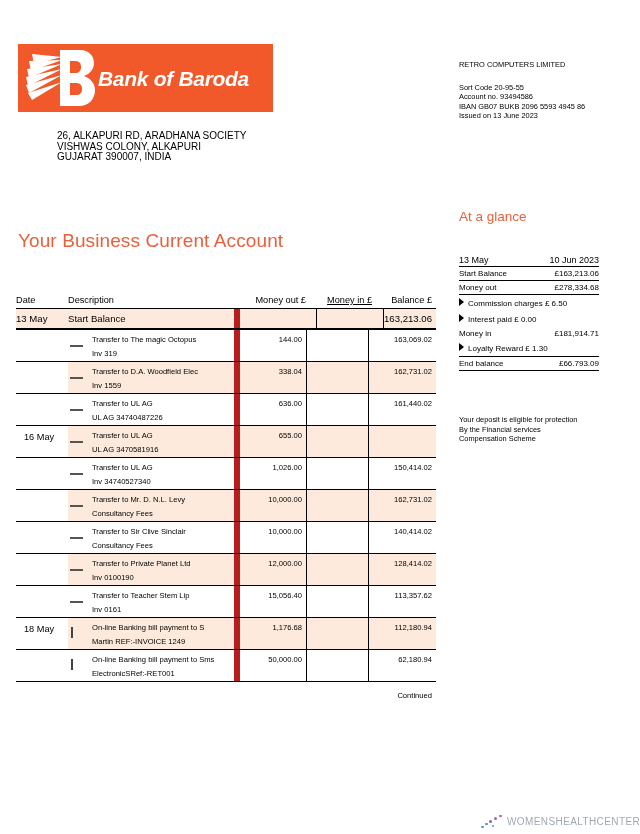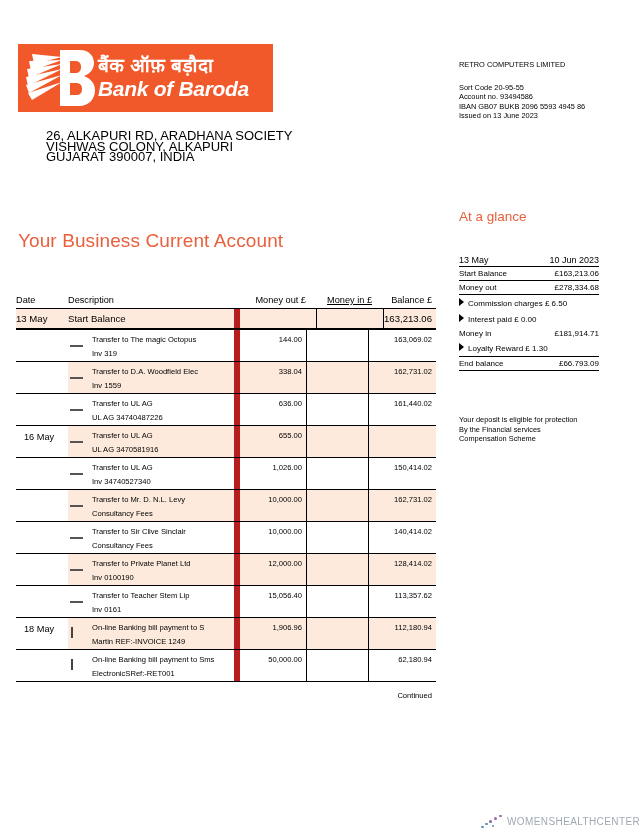--- a/index.html
+++ b/index.html
@@ -51,23 +51,23 @@
     font-weight: bold;
     font-style: italic;
     letter-spacing: -0.3px;
     white-space: nowrap;
     margin-top: 2px;
   }
 
   
   #branch-address {
     position: absolute;
-    left: 46px;
+    left: 57px;
     top: 131px;
-    font-size: 13px;
+    font-size: 10px;
     line-height: 10.5px;
     color: #000;
     white-space: nowrap;
   }
 
   
   #account-header {
     position: absolute;
     left: 459px;
     top: 60px;
@@ -313,21 +313,20 @@
         <path d="M9 25 L44 20 L11 34 Z"></path>
         <path d="M8 33 L44 25 L10 42 Z"></path>
         <path d="M8 41 L44 31 L11 49 Z"></path>
         <path d="M10 49 L44 38 L14 56 Z"></path>
         <path d="M42 6 h10 v56 h-10 z"></path>
         <path d="M52 6 h10 c9 0 14 6 14 13 0 6 -4 11 -10 13 6 2 11 7 11 14 0 9 -6 16 -16 16 h-9 v-11 h6 c4 0 6 -2 6 -6 0 -4 -2 -6 -6 -6 h-6 v-10 h5 c4 0 6 -2 6 -6 0 -4 -2 -6 -6 -6 h-5 z"></path>
       </g>
     </svg>
   </div>
   <div id="logo-words">
-    <div id="logo-hindi">बैंक ऑफ़ बड़ौदा</div>
     <div id="logo-english">Bank of Baroda</div>
   </div>
 </div>
 
 <div id="branch-address">
   <div>26, ALKAPURI RD, ARADHANA SOCIETY</div>
   <div>VISHWAS COLONY, ALKAPURI</div>
   <div>GUJARAT 390007, INDIA</div>
 </div>
 
@@ -592,21 +591,21 @@
   <div class="txn shade">
     <div class="c-date">18 May</div>
     <div class="c-mark">
       <span class="monitor"><span class="screen"></span><span class="base"></span></span>
     </div>
     <div class="c-desc">
       <div class="desc-line1">On-line Banking bill payment to S</div>
       <div class="desc-line2">Martin REF:-INVOICE 1249</div>
     </div>
     <div class="c-out">
-        <div class="amt-line">1,906.96</div>
+        <div class="amt-line">1,176.68</div>
       </div>
     <div class="c-in">
         <div class="amt-line"></div>
       </div>
     <div class="c-bal">
         <div class="amt-line">112,180.94</div>
       </div>
   </div>
 
   <div class="txn">

